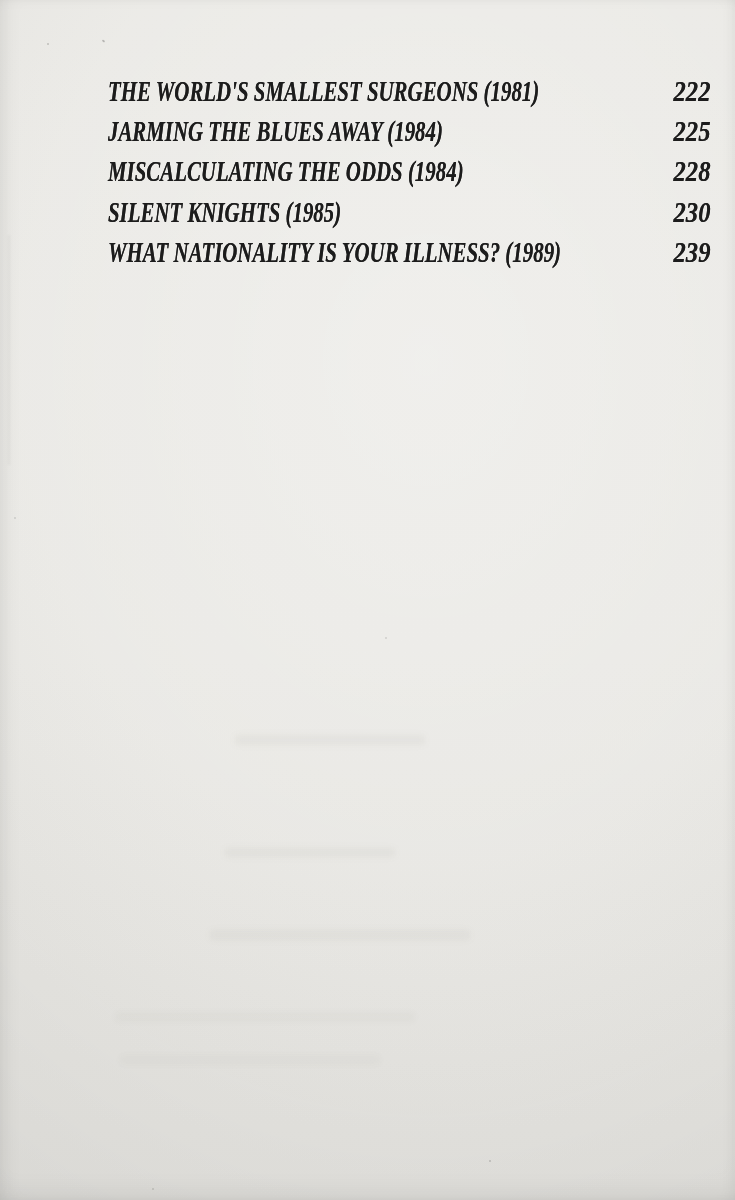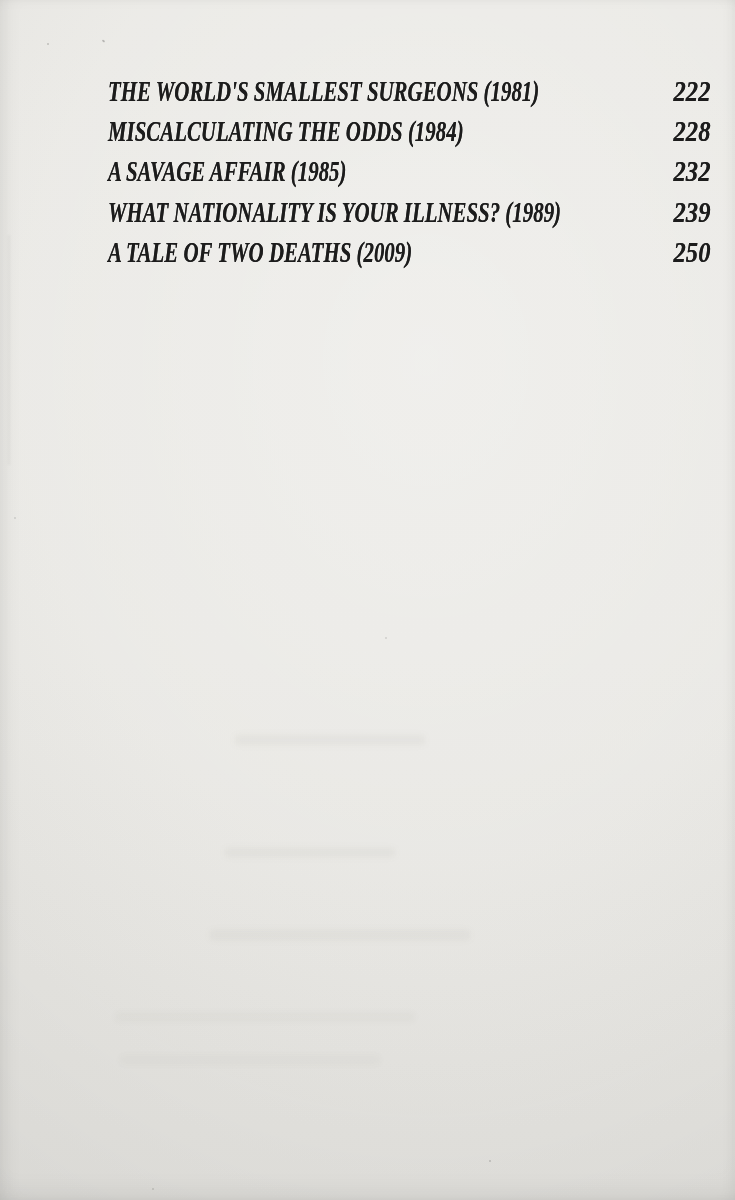--- a/index.html
+++ b/index.html
@@ -116,44 +116,44 @@
 
   <div class="vignette"></div>
   <div class="crease"></div>
 
   <div class="toc" id="toc-list">
     <div class="toc-row">
       <span class="toc-title">THE WORLD'S SMALLEST SURGEONS (1981)</span>
       <span class="toc-num">222</span>
     </div>
 
+    <div class="toc-row">
+      <span class="toc-title">JARMING THE BLUES AWAY (1984)</span>
+      <span class="toc-num">225</span>
+    </div>
 
     <div class="toc-row">
       <span class="toc-title">MISCALCULATING THE ODDS (1984)</span>
       <span class="toc-num">228</span>
     </div>
 
+    <div class="toc-row">
+      <span class="toc-title">SILENT KNIGHTS (1985)</span>
+      <span class="toc-num">230</span>
+    </div>
 
-    <div class="toc-row">
-      <span class="toc-title">A SAVAGE AFFAIR (1985)</span>
-      <span class="toc-num">232</span>
-    </div>
 
 
     <div class="toc-row">
       <span class="toc-title">WHAT NATIONALITY IS YOUR ILLNESS? (1989)</span>
       <span class="toc-num">239</span>
     </div>
 
 
 
-    <div class="toc-row">
-      <span class="toc-title">A TALE OF TWO DEATHS (2009)</span>
-      <span class="toc-num">250</span>
-    </div>
 
   </div>
 
   <div class="speck s1"></div>
   <div class="speck s2"></div>
   <div class="speck s3"></div>
   <div class="speck s4"></div>
   <div class="speck s5"></div>
   <div class="speck s6"></div>
 

